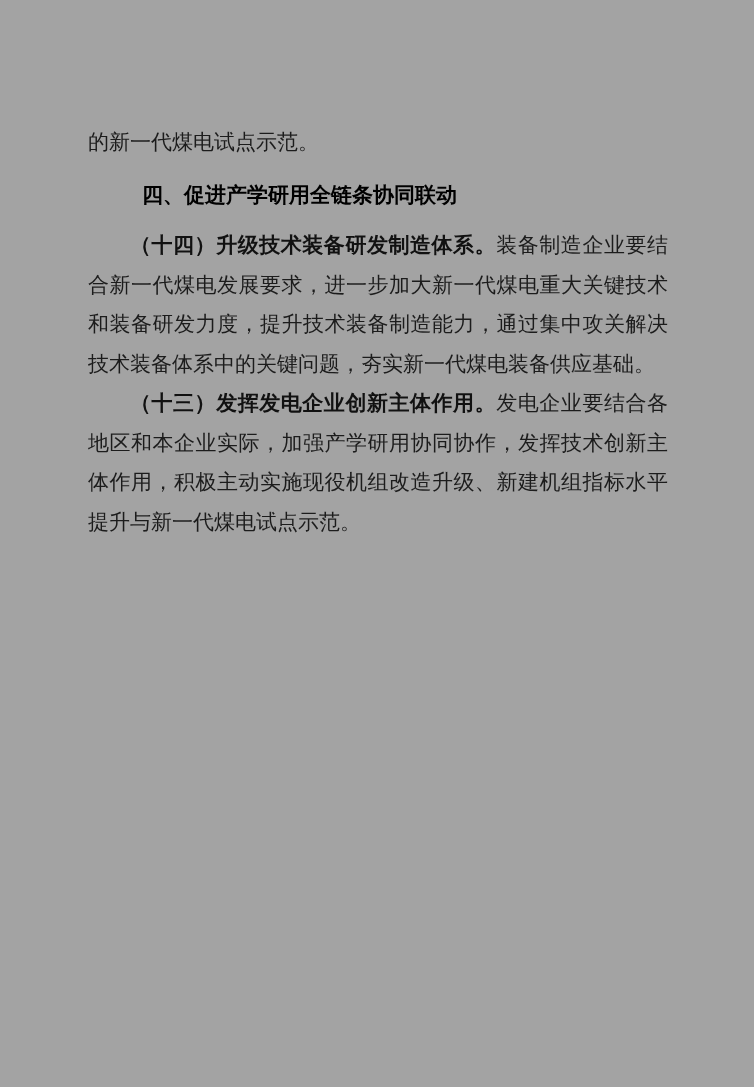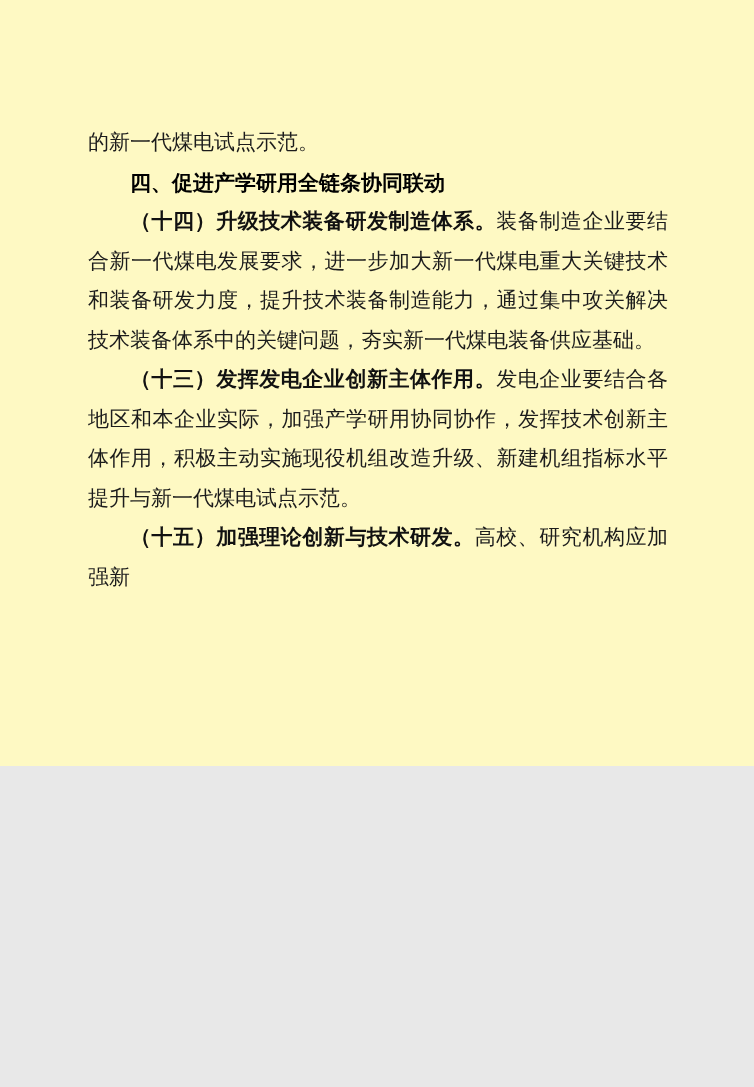--- a/index.html
+++ b/index.html
@@ -3,23 +3,23 @@
 <meta charset="utf-8">
 <style>
   html, body {
     margin: 0;
     padding: 0;
     background: #e8e8e8;
   }
   .page {
     position: relative;
     width: 754px;
-    height: 766px;
+    height: 1087px;
     margin: 0 auto;
-    background: #fef9c3;
+    background: #a3a3a3;
     box-sizing: border-box;
     padding: 123px 86px 0 88px;
     font-family: "Liberation Serif", "DejaVu Serif", serif;
     font-size: 21px;
     line-height: 39.5px;
     color: #1c1c1c;
     overflow: hidden;
   }
   .para {
     margin: 0;
@@ -27,21 +27,21 @@
     text-justify: inter-ideograph;
     text-indent: 2em;
   }
   .cont {
     margin: 0;
     text-align: justify;
     text-justify: inter-ideograph;
     text-indent: 0;
   }
   .sec-heading {
-    margin: 0;
+    margin: 12px;
     font-family: "Liberation Sans", "DejaVu Sans", sans-serif;
     font-weight: bold;
     font-size: 21px;
     line-height: 39.5px;
     color: #000000;
     text-indent: 2em;
     text-align: left;
   }
   .lead {
     font-weight: bold;
@@ -56,15 +56,14 @@
   <p class="cont">的新一代煤电试点示范。</p>
 
 
   <h2 class="sec-heading">四、促进产学研用全链条协同联动</h2>
 
 
   <p class="para"><span class="lead">（十四）升级技术装备研发制造体系。</span><span>装备制造企业要结合新一代煤电发展要求，进一步加大新一代煤电重大关键技术和装备研发力度，提升技术装备制造能力，通过集中攻关解决技术装备体系中的关键问题，夯实新一代煤电装备供应基础。</span></p>
 
   <p class="para"><span class="lead">（十三）发挥发电企业创新主体作用。</span><span>发电企业要结合各地区和本企业实际，加强产学研用协同协作，发挥技术创新主体作用，积极主动实施现役机组改造升级、新建机组指标水平提升与新一代煤电试点示范。</span></p>
 
-  <p class="para"><span class="lead">（十五）加强理论创新与技术研发。</span><span>高校、研究机构应加强新</span></p>
 
 </div>
 
 </body></html>

